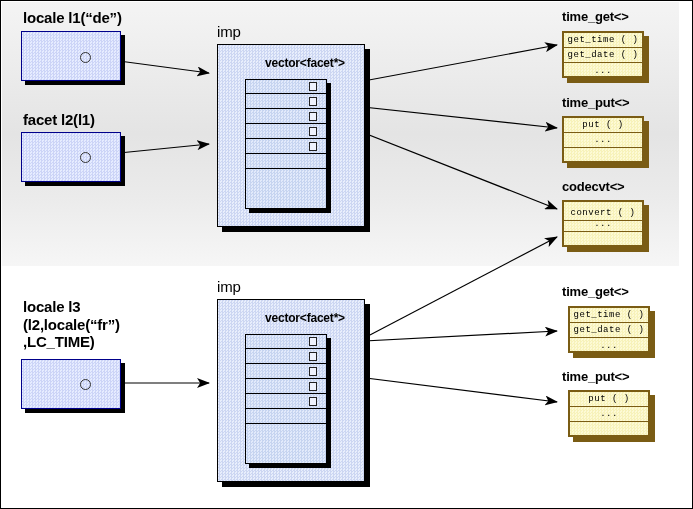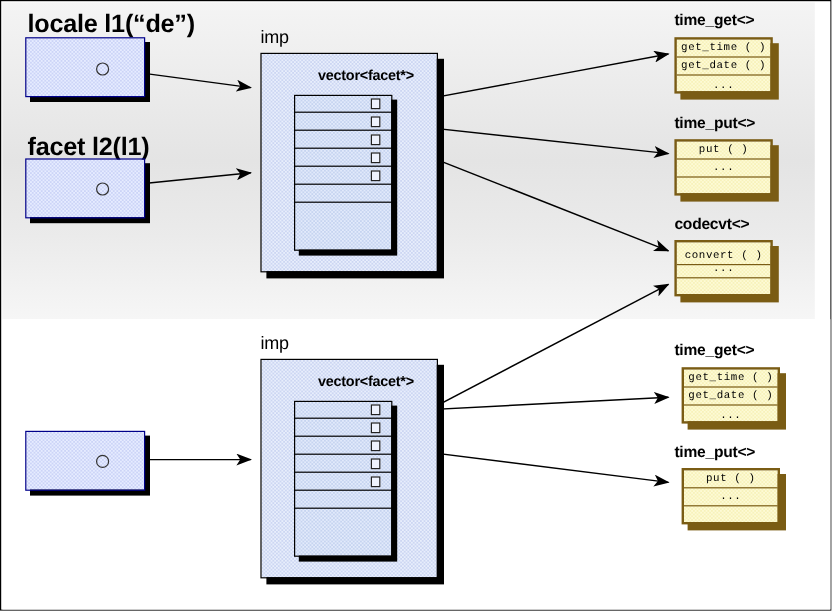--- a/index.html
+++ b/index.html
@@ -27,21 +27,21 @@
 
   
   .lbl{
     position:absolute;
     font-weight:bold;
     color:#000;
     white-space:pre;
     line-height:1.18;
     letter-spacing:-0.2px;
   }
-  .lbl-locale{font-size:21px;}
+  .lbl-locale{font-size:15px;}
   .lbl-imp{font-size:15px;font-weight:500;}
   .lbl-facet{font-size:12px;padding-left:21px;}
   .lbl-title{font-size:13px;}
 
   
   .obj{position:absolute;}
   .obj .shadow{
     position:absolute;left:4px;top:4px;width:100%;height:100%;
     background:#000;
   }
@@ -225,20 +225,23 @@
   <div class="lbl lbl-title" style="left:561px;top:178px;">codecvt&lt;&gt;</div>
   <div class="facet" id="facet-cc" style="left:561px;top:199px;width:82px;height:47px;">
     <div class="shadow"></div>
     <div class="body">
       <div class="frow" style="top:4px;text-align:right;">convert ( )</div>
       <div class="frow" style="top:15px;">...</div>
       <div class="frow" style="top:30px;"></div>
     </div>
   </div>
 
+  <div class="lbl lbl-locale" style="left:22px;top:297px;">locale l3
+(l2,locale(“fr”)
+,LC_TIME)</div>
   <div class="obj" id="obj-l3" style="left:20px;top:358px;width:100px;height:50px;">
     <div class="shadow"></div>
     <div class="body"></div>
     <div class="port" style="left:59px;top:20px;"></div>
   </div>
 
   <div class="lbl lbl-imp" style="left:216px;top:277px;">imp</div>
   <div class="imp" id="imp-bottom" style="left:216px;top:298px;width:148px;height:183px;">
     <div class="shadow"></div>
     <div class="body"></div>

